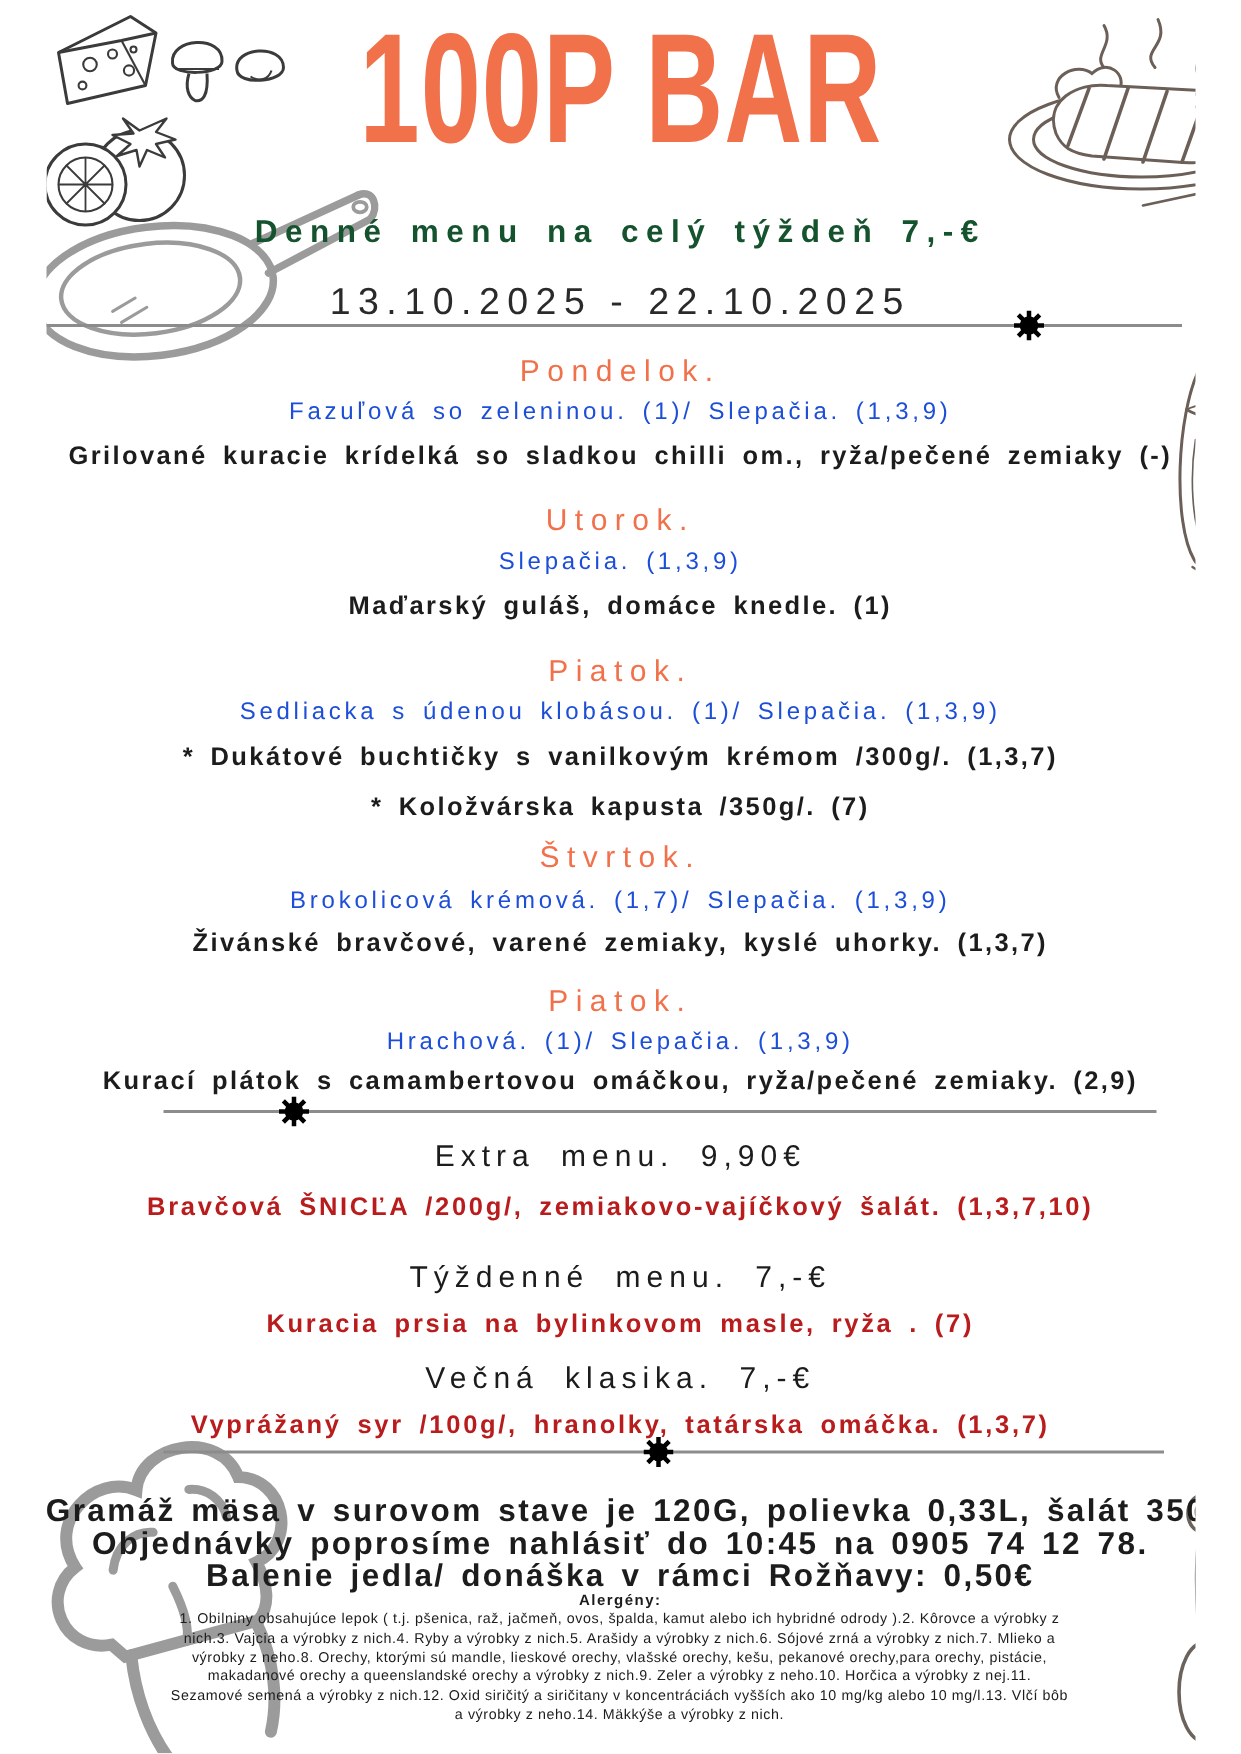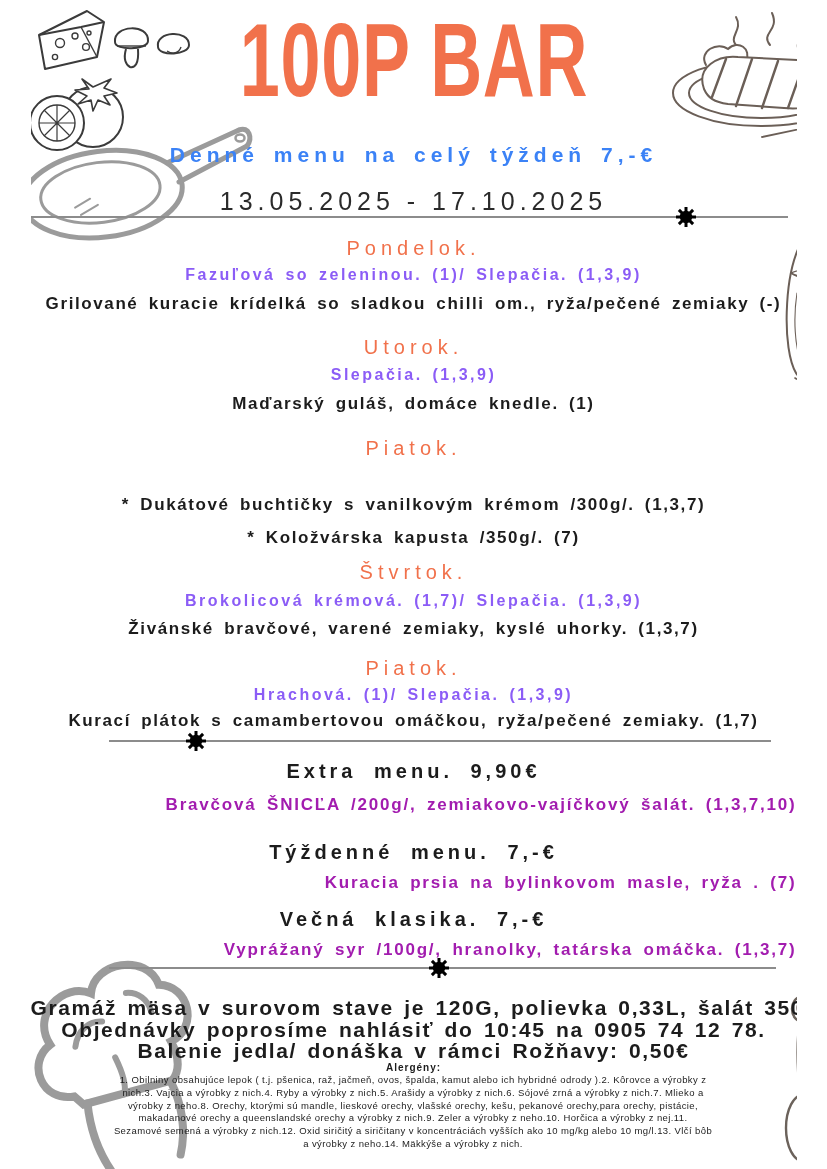--- a/index.html
+++ b/index.html
@@ -20,53 +20,52 @@
     color:#F1714B;
     letter-spacing:1px;
     transform:scaleX(0.72) scaleY(1.04);
     transform-origin:center top;
     line-height:1.1;
   }
   .subtitle{
     top:143px;
     font-size:21px;font-weight:700;
     letter-spacing:5px;word-spacing:4px;
-    color:#3b82f6;
+    color:#14532d;
   }
   .daterange{
     top:187px;
     font-size:25px;font-weight:500;
     letter-spacing:5px;
     color:#2a2a2a;
   }
   .day-heading{
     font-size:20px;font-weight:400;
     letter-spacing:5px;
     color:#F1714B;
   }
   .soup-line{
-    font-size:16px;font-weight:700;
+    font-size:16px;font-weight:400;
     letter-spacing:2.5px;word-spacing:3px;
-    color:#8b5cf6;
+    color:#1d4ed8;
   }
   .main-line{
     font-size:17px;font-weight:700;
     letter-spacing:1.6px;word-spacing:4px;
     color:#1c1c1c;
   }
   .special-heading{
-    font-size:20px;font-weight:700;
+    font-size:20px;font-weight:400;
     letter-spacing:4px;word-spacing:8px;
     color:#1c1c1c;
   }
   .special-item{
     font-size:17px;font-weight:700;
     letter-spacing:1.8px;word-spacing:4px;
-    color:#a21caf;
-    text-align:right;
+    color:#b91c1c;
   }
   .footer-line{
     font-size:21px;font-weight:700;
     letter-spacing:1.6px;word-spacing:3px;
     color:#1c1c1c;
   }
   .allergens-title{
     top:1062px;
     font-size:10px;font-weight:700;
     letter-spacing:1px;
@@ -216,41 +215,42 @@
         <line x1="10" y1="0" x2="10" y2="20"></line>
         <line x1="0" y1="10" x2="20" y2="10"></line>
         <line x1="2.9" y1="2.9" x2="17.1" y2="17.1"></line>
         <line x1="17.1" y1="2.9" x2="2.9" y2="17.1"></line>
       </g>
       <circle cx="10" cy="10" r="6.2" fill="#000"></circle>
   </svg>
 
   <div class="abs title">100P BAR</div>
   <div class="abs subtitle">Denné menu na celý týždeň 7,-€</div>
-  <div class="abs daterange">13.05.2025 - 17.10.2025</div>
+  <div class="abs daterange">13.10.2025 - 22.10.2025</div>
 
   <div class="abs day-heading" style="top:237px">Pondelok.</div>
   <div class="abs soup-line" style="top:266px">Fazuľová so zeleninou. (1)/ Slepačia. (1,3,9)</div>
   <div class="abs day-heading" style="top:336px">Utorok.</div>
 
   <div class="abs main-line" style="top:294px">Grilované kuracie krídelká so sladkou chilli om., ryža/pečené zemiaky (-)</div>
   <div class="abs soup-line" style="top:366px">Slepačia. (1,3,9)</div>
   <div class="abs main-line" style="top:394px">Maďarský guláš, domáce knedle. (1)</div>
 
   <div class="abs day-heading" style="top:437px">Piatok.</div>
+  <div class="abs soup-line" style="top:466px">Sedliacka s údenou klobásou. (1)/ Slepačia. (1,3,9)</div>
   <div class="abs main-line" style="top:495px">* Dukátové buchtičky s vanilkovým krémom /300g/. (1,3,7)</div>
   <div class="abs main-line" style="top:528px">* Koložvárska kapusta /350g/. (7)</div>
 
   <div class="abs day-heading" style="top:561px">Štvrtok.</div>
   <div class="abs soup-line" style="top:592px">Brokolicová krémová. (1,7)/ Slepačia. (1,3,9)</div>
   <div class="abs main-line" style="top:619px">Živánské bravčové, varené zemiaky, kyslé uhorky. (1,3,7)</div>
 
   <div class="abs day-heading" style="top:657px">Piatok.</div>
   <div class="abs soup-line" style="top:686px">Hrachová. (1)/ Slepačia. (1,3,9)</div>
-  <div class="abs main-line" style="top:711px">Kurací plátok s camambertovou omáčkou, ryža/pečené zemiaky. (1,7)</div>
+  <div class="abs main-line" style="top:711px">Kurací plátok s camambertovou omáčkou, ryža/pečené zemiaky. (2,9)</div>
 
   <div class="abs special-heading" style="top:760px">Extra menu. 9,90€</div>
   <div class="abs special-item" style="top:795px">Bravčová ŠNICĽA /200g/, zemiakovo-vajíčkový šalát. (1,3,7,10)</div>
 
   <div class="abs special-heading" style="top:841px">Týždenné menu. 7,-€</div>
   <div class="abs special-item" style="top:873px">Kuracia prsia na bylinkovom masle, ryža . (7)</div>
 
   <div class="abs special-heading" style="top:908px">Večná klasika. 7,-€</div>
   <div class="abs special-item" style="top:940px">Vyprážaný syr /100g/, hranolky, tatárska omáčka. (1,3,7)</div>
 

